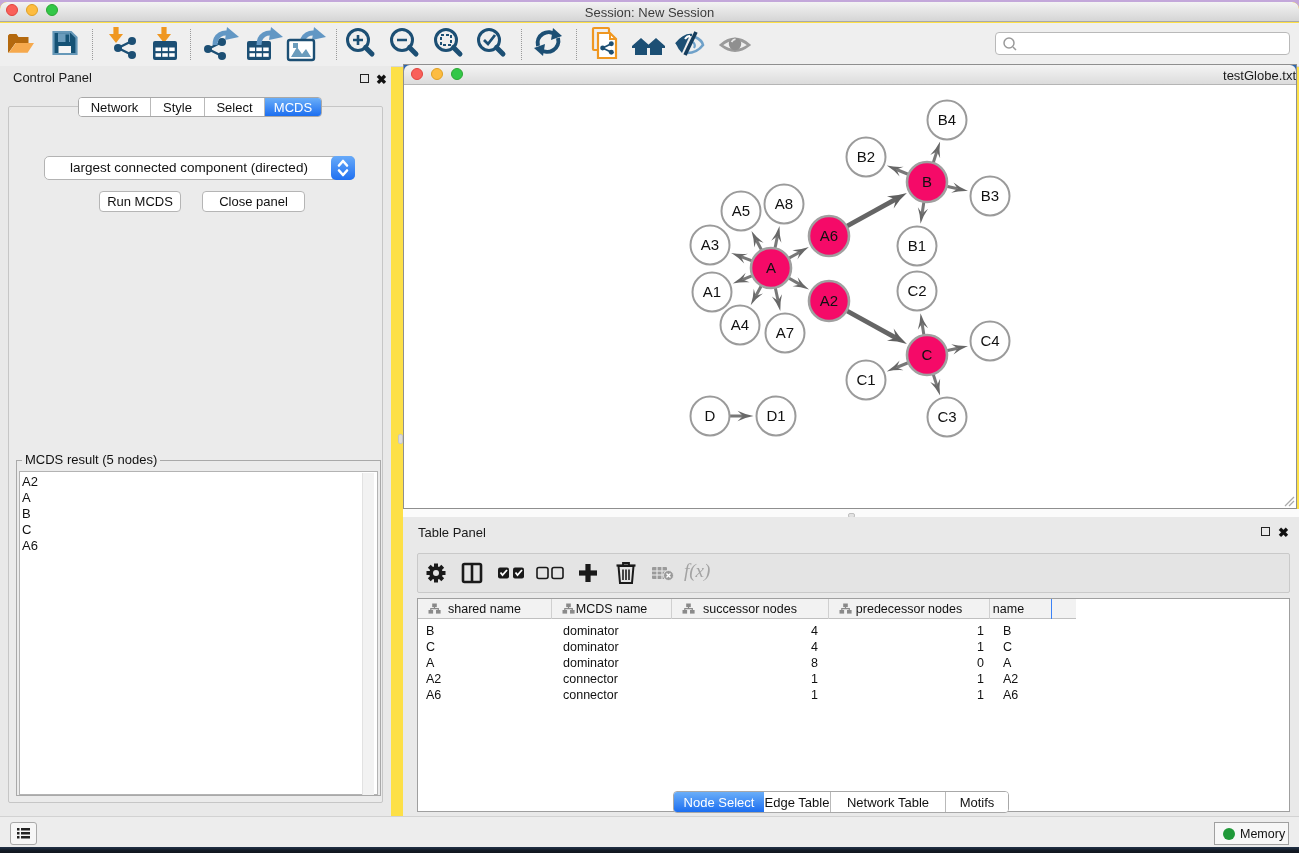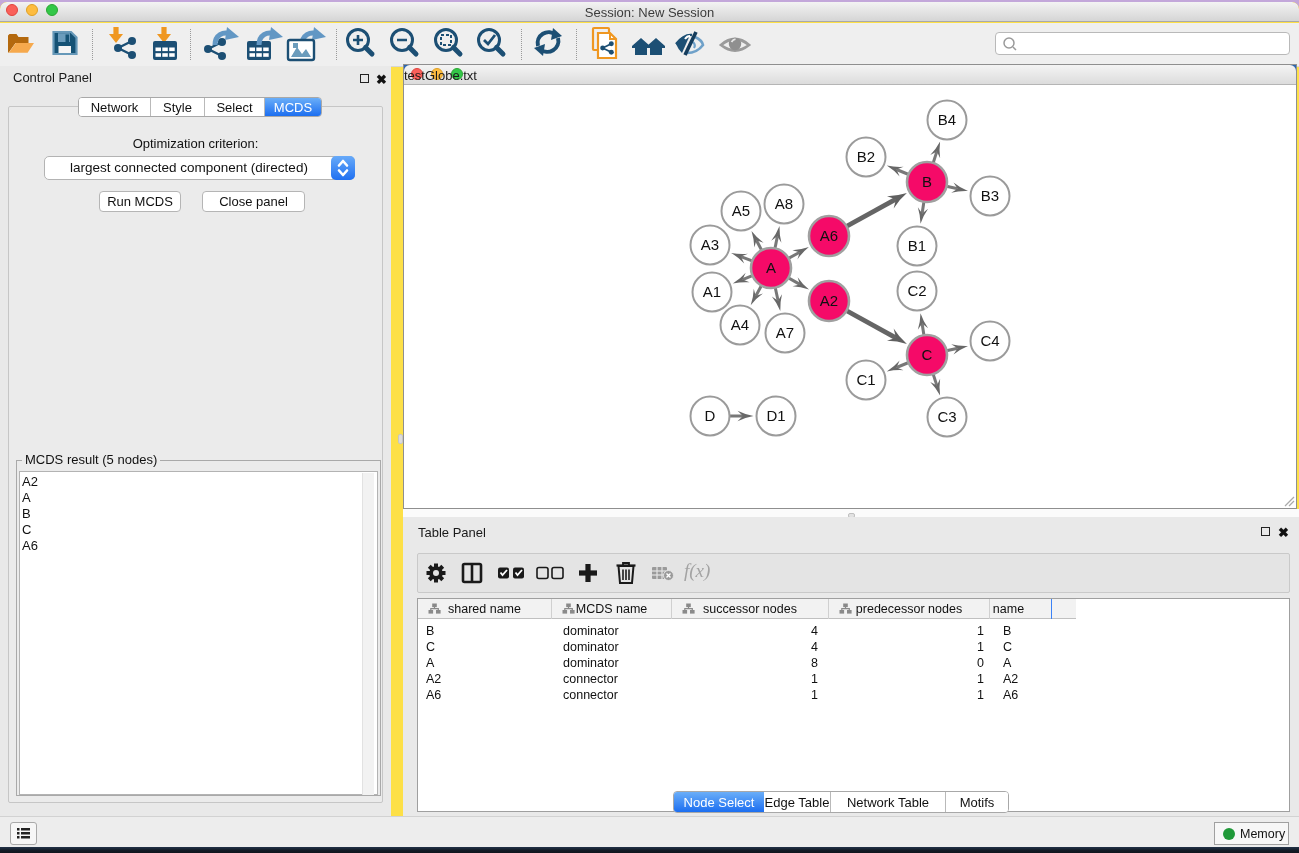--- a/index.html
+++ b/index.html
@@ -32,21 +32,21 @@
 .btn { position:absolute; height:21px; background:#fff; border:1px solid #b5b5b5; border-radius:4px; font-size:13px; color:#111; text-align:center; line-height:19px; }
 #fieldset { left:16px; top:394px; width:365px; height:336px; border:1px solid #a9a9a9; }
 #fieldset-legend { left:22px; top:386px; background:#ebebeb; padding:0 3px; font-size:13px; color:#111; }
 #listbox { left:19px; top:405px; width:359px; height:324px; background:#fff; border:1px solid #b3b3b3; }
 #listbox .sb { position:absolute; right:3px; top:1px; width:12px; height:322px; background:#f2f2f2; border-left:1px solid #e2e2e2; }
 .li { position:absolute; left:2px; font-size:13px; color:#111; }
 
 #netwin { left:403px; top:62px; width:894px; height:445px; border:1px solid #8f8f8f; background:#fff; }
 #net-blue { left:0; top:0; width:892px; height:10px; background:#2e66ad; }
 #net-titlebar { left:0; top:0; width:892px; height:20px; background:linear-gradient(#f4f4f4,#dcdcdc); border-bottom:1px solid #b5b5b5; border-radius:6px 6px 0 0; }
-#net-title { width:100%; text-align:left; top:3px; font-size:13px; color:#1a1a1a; }
+#net-title { width:100%; text-align:right; top:3px; font-size:13px; color:#1a1a1a; }
 .ntl { width:12px; height:12px; border-radius:50%; top:3px; }
 
 #tablepanel { left:403px; top:515px; width:896px; height:299px; background:#e9e9e9; }
 #tp-title { left:15px; top:8px; font-size:13px; color:#1a1a1a; }
 #tp-toolbar { left:14px; top:36px; width:873px; height:40px; background:#e4e4e4; border:1px solid #c9c9c9; border-radius:2px; }
 #tp-table { left:14px; top:81px; width:873px; height:214px; background:#fff; border:1px solid #9f9f9f; }
 #tp-thead { left:0; top:0; height:20px; background:#f2f2f2; border-bottom:1px solid #c0c0c0; }
 .th { position:absolute; top:0; height:20px; border-right:1px solid #d0d0d0; font-size:12.5px; color:#111; text-align:center; line-height:20px; }
 .td { position:absolute; font-size:12.5px; color:#111; height:16px; line-height:16px; }
 
@@ -238,21 +238,20 @@
     <div class="abs" id="cp-title" style="top:4px">Control Panel</div>
     <div class="wctl-sq" style="left:360px; top:8px;"></div>
     <div class="wctl-x" style="left:376px; top:8px;">✖</div>
     <div class="abs" id="cp-box"></div>
     <div class="abs seg-group" style="left:78px; top:31px;">
       <div class="seg" style="width:72px">Network</div>
       <div class="seg" style="width:54px">Style</div>
       <div class="seg" style="width:60px">Select</div>
       <div class="seg sel" style="width:56px">MCDS</div>
     </div>
-    <div class="abs" id="opt-label" style="top:70px">Optimization criterion:</div>
     <div class="abs" id="dropdown" style="top:90px">
       <div class="abs" id="dd-text">largest connected component (directed)</div>
       <div class="abs" id="dd-btn">
         <svg width="24" height="24">
             <path d="M8,9.5 L12,5 L16,9.5" stroke="#fff" stroke-width="2.6" fill="none" stroke-linecap="round" stroke-linejoin="round"></path>
             <path d="M8,14.5 L12,19 L16,14.5" stroke="#fff" stroke-width="2.6" fill="none" stroke-linecap="round" stroke-linejoin="round"></path>
           </svg>
       </div>
     </div>
     <div class="btn" style="left:99px; top:125px; width:82px;">Run MCDS</div>

